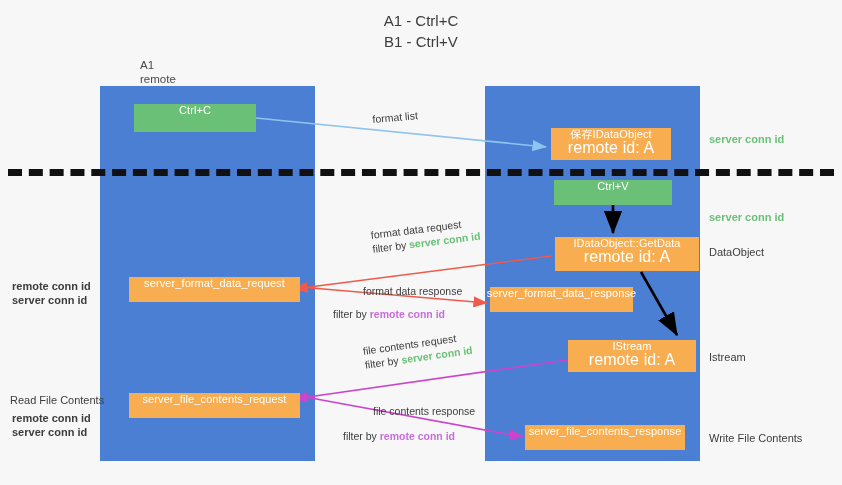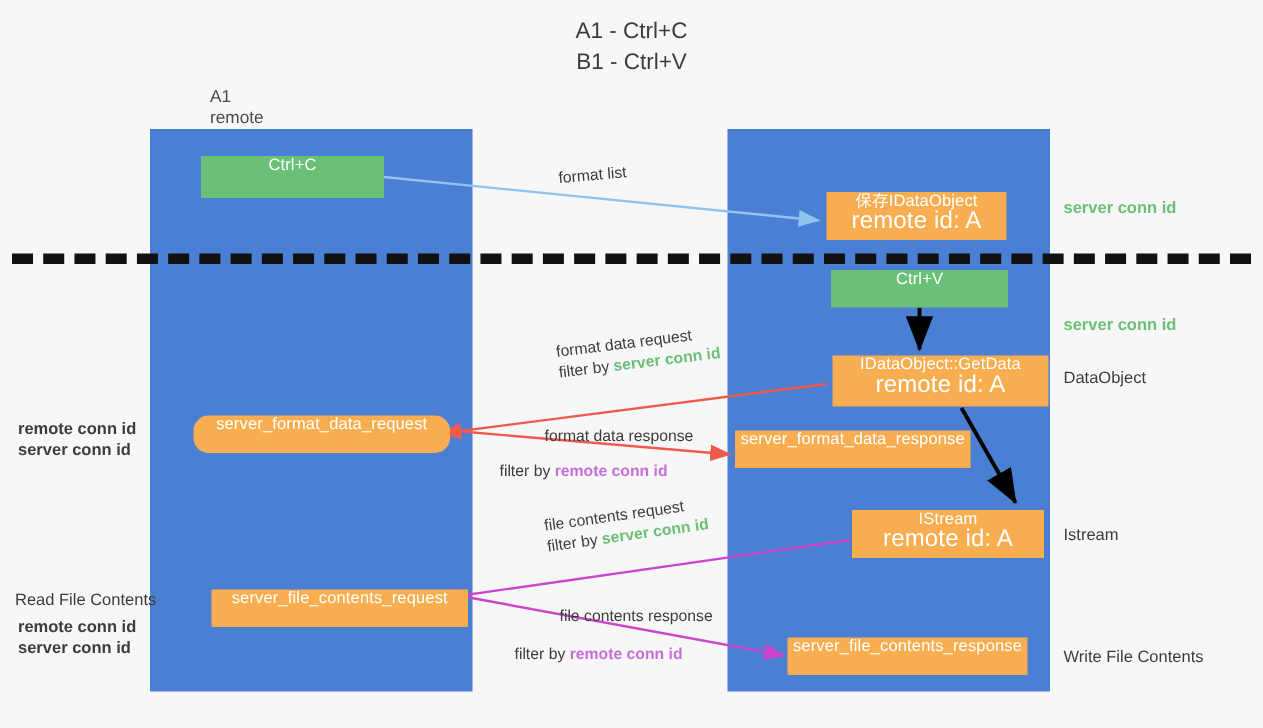--- a/index.html
+++ b/index.html
@@ -120,43 +120,43 @@
 
     <line x1="300" y1="396" x2="523" y2="437" stroke="#cc44cc" stroke-width="1.6" marker-end="url(#ah-mag)"></line>
   </svg>
 
   <div class="abs" id="divider"></div>
 
   <div class="abs node green" style="left:134px;top:104px;width:122px;height:28px;">
     <span>Ctrl+C</span>
   </div>
 
-  <div class="abs node orange" style="left:129px;top:277px;width:171px;height:25px;border-radius:10px;">
+  <div class="abs node orange" style="left:129px;top:277px;width:171px;height:25px;">
     <span>server_format_data_request</span>
   </div>
 
-  <div class="abs node orange" style="left:129px;top:393px;width:171px;height:25px;margin-left:12px;">
+  <div class="abs node orange" style="left:129px;top:393px;width:171px;height:25px;">
     <span>server_file_contents_request</span>
   </div>
 
   <div class="abs node orange" style="left:551px;top:128px;width:120px;height:32px;">
     <span>保存IDataObject</span>
     <span class="l2">remote id: A</span>
   </div>
 
   <div class="abs node green" style="left:554px;top:180px;width:118px;height:25px;">
     <span>Ctrl+V</span>
   </div>
 
   <div class="abs node orange" style="left:555px;top:237px;width:144px;height:34px;">
     <span>IDataObject::GetData</span>
     <span class="l2">remote id: A</span>
   </div>
 
-  <div class="abs node orange" style="left:490px;top:287px;width:157px;height:25px;">
+  <div class="abs node orange" style="left:490px;top:287px;width:143px;height:25px;">
     <span>server_format_data_response</span>
   </div>
 
   <div class="abs node orange" style="left:568px;top:340px;width:128px;height:32px;">
     <span>IStream</span>
     <span class="l2">remote id: A</span>
   </div>
 
   <div class="abs node orange" style="left:525px;top:425px;width:160px;height:25px;">
     <span>server_file_contents_response</span>

